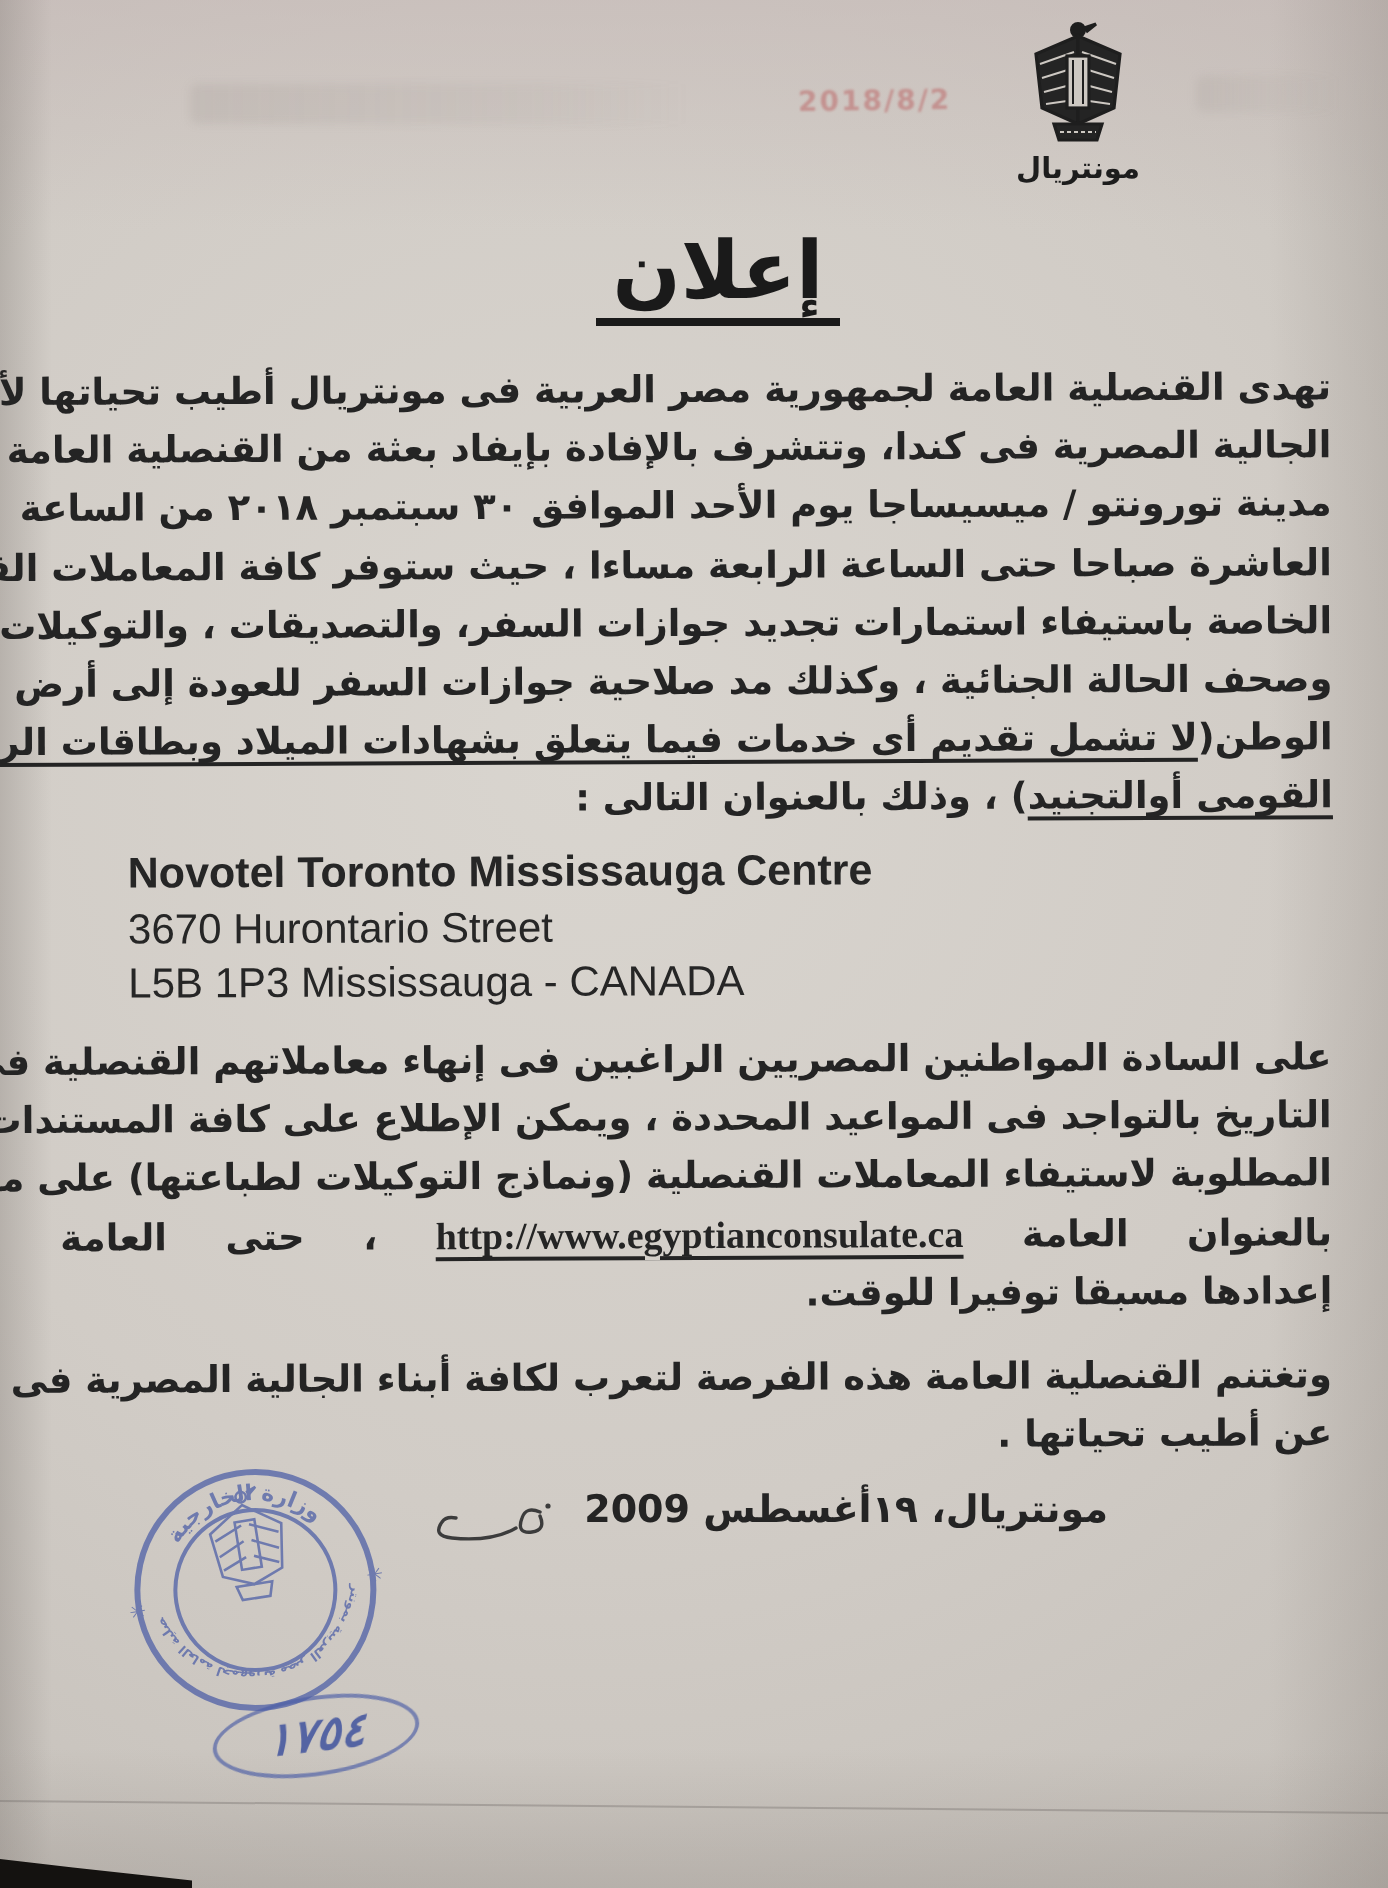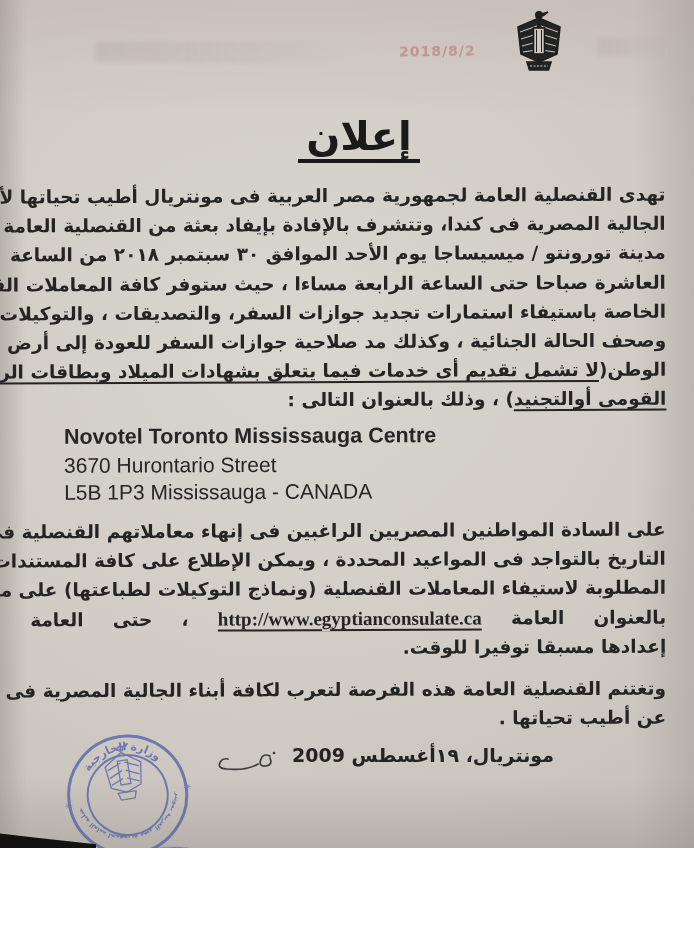--- a/index.html
+++ b/index.html
@@ -1,18 +1,18 @@
 <!DOCTYPE html>
 <html lang="ar"><head>
 <meta charset="utf-8">
 <style>
   html,body{margin:0;padding:0;}
   .page{
     position:relative;
-    width:694px;height:848px;
+    width:694px;height:944px;
     overflow:hidden;
     font-family:"DejaVu Sans",sans-serif;
     background:radial-gradient(ellipse 120% 90% at 42% 40%, #d9d5cf 0%, #d1ccc6 45%, #c7c2bc 75%, #bcb6b0 100%);
   }
   .shade{position:absolute;pointer-events:none;}
   .shade-top{inset:0 0 auto 0;height:115px;background:linear-gradient(180deg, rgba(196,183,181,.55), rgba(196,183,181,0));}
   .shade-right{inset:0 0 0 auto;width:60px;background:linear-gradient(270deg, rgba(138,130,124,.28), rgba(138,130,124,0));}
   .shade-left{inset:0 auto 0 0;width:26px;background:linear-gradient(90deg, rgba(120,113,108,.30), rgba(120,113,108,0));}
   .shade-bottom{inset:auto 0 0 0;height:70px;background:linear-gradient(0deg, rgba(150,143,137,.38), rgba(150,143,137,0));}
   .fold-line{position:absolute;left:-20px;top:903px;width:740px;height:1px;background:rgba(110,104,99,.35);transform:rotate(.5deg);}
@@ -98,20 +98,21 @@
             <path d="M51,31 L35,26"></path>
             <path d="M50,38 L35,34"></path>
             <path d="M49,44 L35,42"></path>
         </g>
         <rect x="27.5" y="20" width="11" height="26" fill="#cdc8c2" stroke="#1e1e1e"></rect>
         <path d="M30.5,22 v22 M35.5,22 v22" stroke="#1e1e1e" stroke-width="1"></path>
         <path d="M21,54 h24 l-2.5,8 h-19 Z" fill="#242424"></path>
         <path d="M24,58 h18" stroke="#cdc8c2" stroke-width="1" stroke-dasharray="2 1.5"></path>
       </g>
     </svg>
+    <div class="org-city">مونتريال</div>
   </header>
 
   <h1 class="doc-title"><span>إعلان</span></h1>
 
   <div class="para p1">
     <div class="line">تهدى القنصلية العامة لجمهورية مصر العربية فى مونتريال أطيب تحياتها لأبناء</div>
     <div class="line">الجالية المصرية فى كندا، وتتشرف بالإفادة بإيفاد بعثة من القنصلية العامة إلى</div>
     <div class="line">مدينة تورونتو / ميسيساجا يوم الأحد الموافق ٣٠ سبتمبر ٢٠١٨ من الساعة</div>
     <div class="line">العاشرة صباحا حتى الساعة الرابعة مساءا ، حيث ستوفر كافة المعاملات القنصلية</div>
     <div class="line">الخاصة باستيفاء استمارات تجديد جوازات السفر، والتصديقات ، والتوكيلات ،</div>

